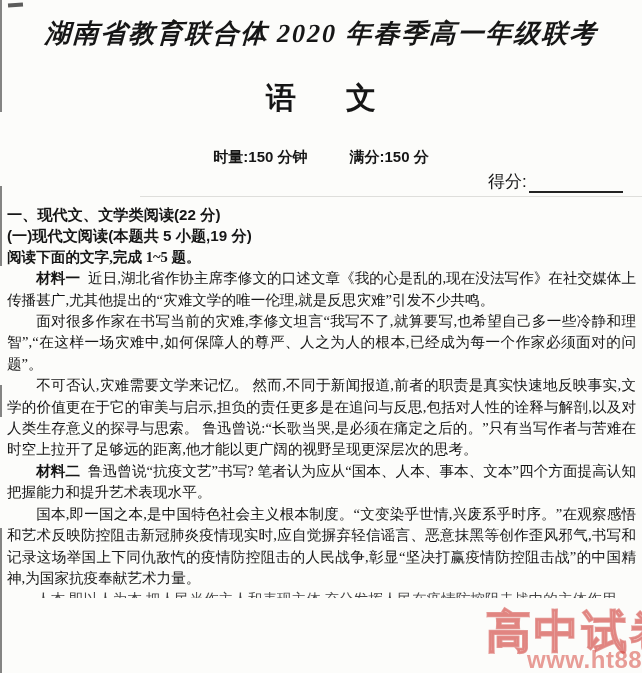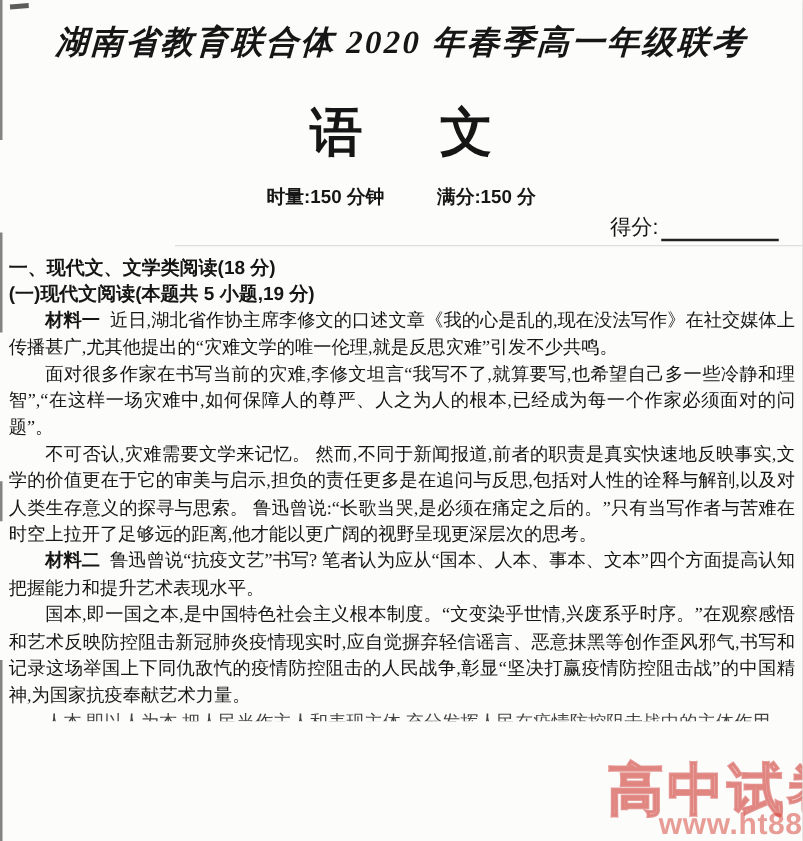--- a/index.html
+++ b/index.html
@@ -19,21 +19,21 @@
     text-align:center;
     font-size:26px;font-weight:900;font-style:italic;
     letter-spacing:2px;
     transform:skewX(-2deg);
     white-space:nowrap;
   }
   .subject-title{
     position:absolute;top:78px;left:0;width:100%;
     text-align:center;
     font-family:"Liberation Sans","DejaVu Sans",sans-serif;
-    font-size:42px;font-weight:900;
+    font-size:30px;font-weight:900;
     letter-spacing:10px;text-indent:10px;
   }
   .meta-line{
     position:absolute;top:148px;left:0;width:100%;
     display:flex;justify-content:center;gap:42px;
     font-family:"Liberation Sans","DejaVu Sans",sans-serif;
     font-size:15px;font-weight:bold;
   }
   .score-row{
     position:absolute;top:170px;left:488px;
@@ -108,22 +108,23 @@
   </div>
 
   <div class="score-row">
     <span>得分:</span>
     <span class="score-blank"></span>
   </div>
 
   <div class="faint-rule"></div>
 
   <div class="body-text">
-    <p class="sec-head">一、现代文、文学类阅读(18 分)</p>
+    <p class="sec-head">一、现代文、文学类阅读(22 分)</p>
     <p class="sec-head">(一)现代文阅读(本题共 5 小题,19 分)</p>
+    <p class="instr">阅读下面的文字,完成 1~5 题。</p>
 
     <p class="para"><span class="mat-label">材料一</span><span>近日,湖北省作协主席李修文的口述文章《我的心是乱的,现在没法写作》在社交媒体上传播甚广,尤其他提出的“灾难文学的唯一伦理,就是反思灾难”引发不少共鸣。</span></p>
     <p class="para">面对很多作家在书写当前的灾难,李修文坦言“我写不了,就算要写,也希望自己多一些冷静和理智”,“在这样一场灾难中,如何保障人的尊严、人之为人的根本,已经成为每一个作家必须面对的问题”。</p>
     <p class="para">不可否认,灾难需要文学来记忆。 然而,不同于新闻报道,前者的职责是真实快速地反映事实,文学的价值更在于它的审美与启示,担负的责任更多是在追问与反思,包括对人性的诠释与解剖,以及对人类生存意义的探寻与思索。 鲁迅曾说:“长歌当哭,是必须在痛定之后的。”只有当写作者与苦难在时空上拉开了足够远的距离,他才能以更广阔的视野呈现更深层次的思考。</p>
 
     <p class="para"><span class="mat-label">材料二</span><span>鲁迅曾说“抗疫文艺”书写? 笔者认为应从“国本、人本、事本、文本”四个方面提高认知把握能力和提升艺术表现水平。</span></p>
     <p class="para">国本,即一国之本,是中国特色社会主义根本制度。“文变染乎世情,兴废系乎时序。”在观察感悟和艺术反映防控阻击新冠肺炎疫情现实时,应自觉摒弃轻信谣言、恶意抹黑等创作歪风邪气,书写和记录这场举国上下同仇敌忾的疫情防控阻击的人民战争,彰显“坚决打赢疫情防控阻击战”的中国精神,为国家抗疫奉献艺术力量。</p>
     <p class="para partial-line">人本,即以人为本,把人民当作主人和表现主体,充分发挥人民在疫情防控阻击战中的主体作用</p>
   </div>
 

